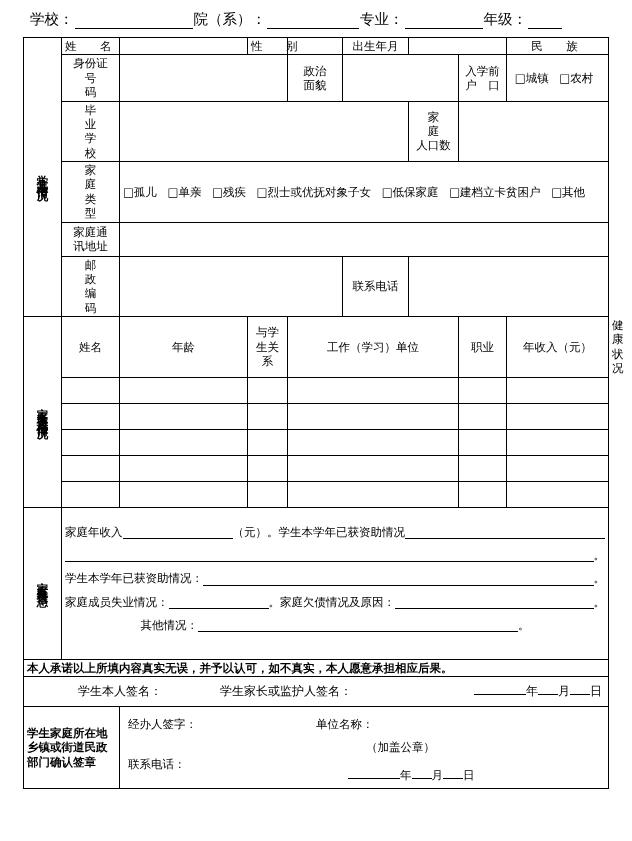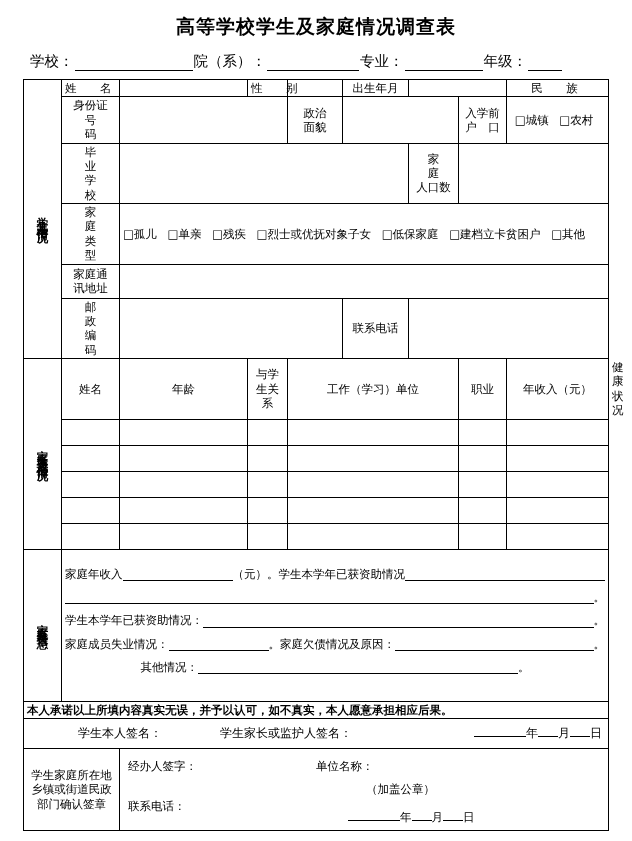--- a/index.html
+++ b/index.html
@@ -132,43 +132,41 @@
     border-bottom: 1px solid #000;
     display: inline-block;
     height: 12px;
   }
   .db-long { width: 52px; }
   .db-short { width: 20px; }
 
   
   .confirm-label {
     font-size: 11.5px;
-    font-weight: normal;
-    text-align: center;
+    font-weight: bold;
     line-height: 1.6;
     padding: 4px 2px;
   }
   .confirm-body {
     position: relative;
     height: 82px;
     font-size: 11.5px;
     padding: 0;
   }
   .cf-a { position: absolute; left: 8px; top: 10px; }
   .cf-b { position: absolute; left: 8px; top: 50px; }
   .cf-c { position: absolute; left: 196px; top: 10px; }
   .cf-d { position: absolute; left: 246px; top: 33px; }
   .cf-e { position: absolute; left: 228px; top: 60px; white-space: nowrap; }
 </style>
 </head>
 <body>
 
 <div id="page">
 
-  <div class="title">高等学校学生及家庭情况调查表</div>
 
   <div class="header-line">
     <span class="hl-label">学校：</span>
     <span class="hl-blank hl-b1"></span>
     <span class="hl-label">院（系）：</span>
     <span class="hl-blank hl-b2"></span>
     <span class="hl-label">专业：</span>
     <span class="hl-blank hl-b3"></span>
     <span class="hl-label">年级：</span>
     <span class="hl-blank hl-b4"></span>

